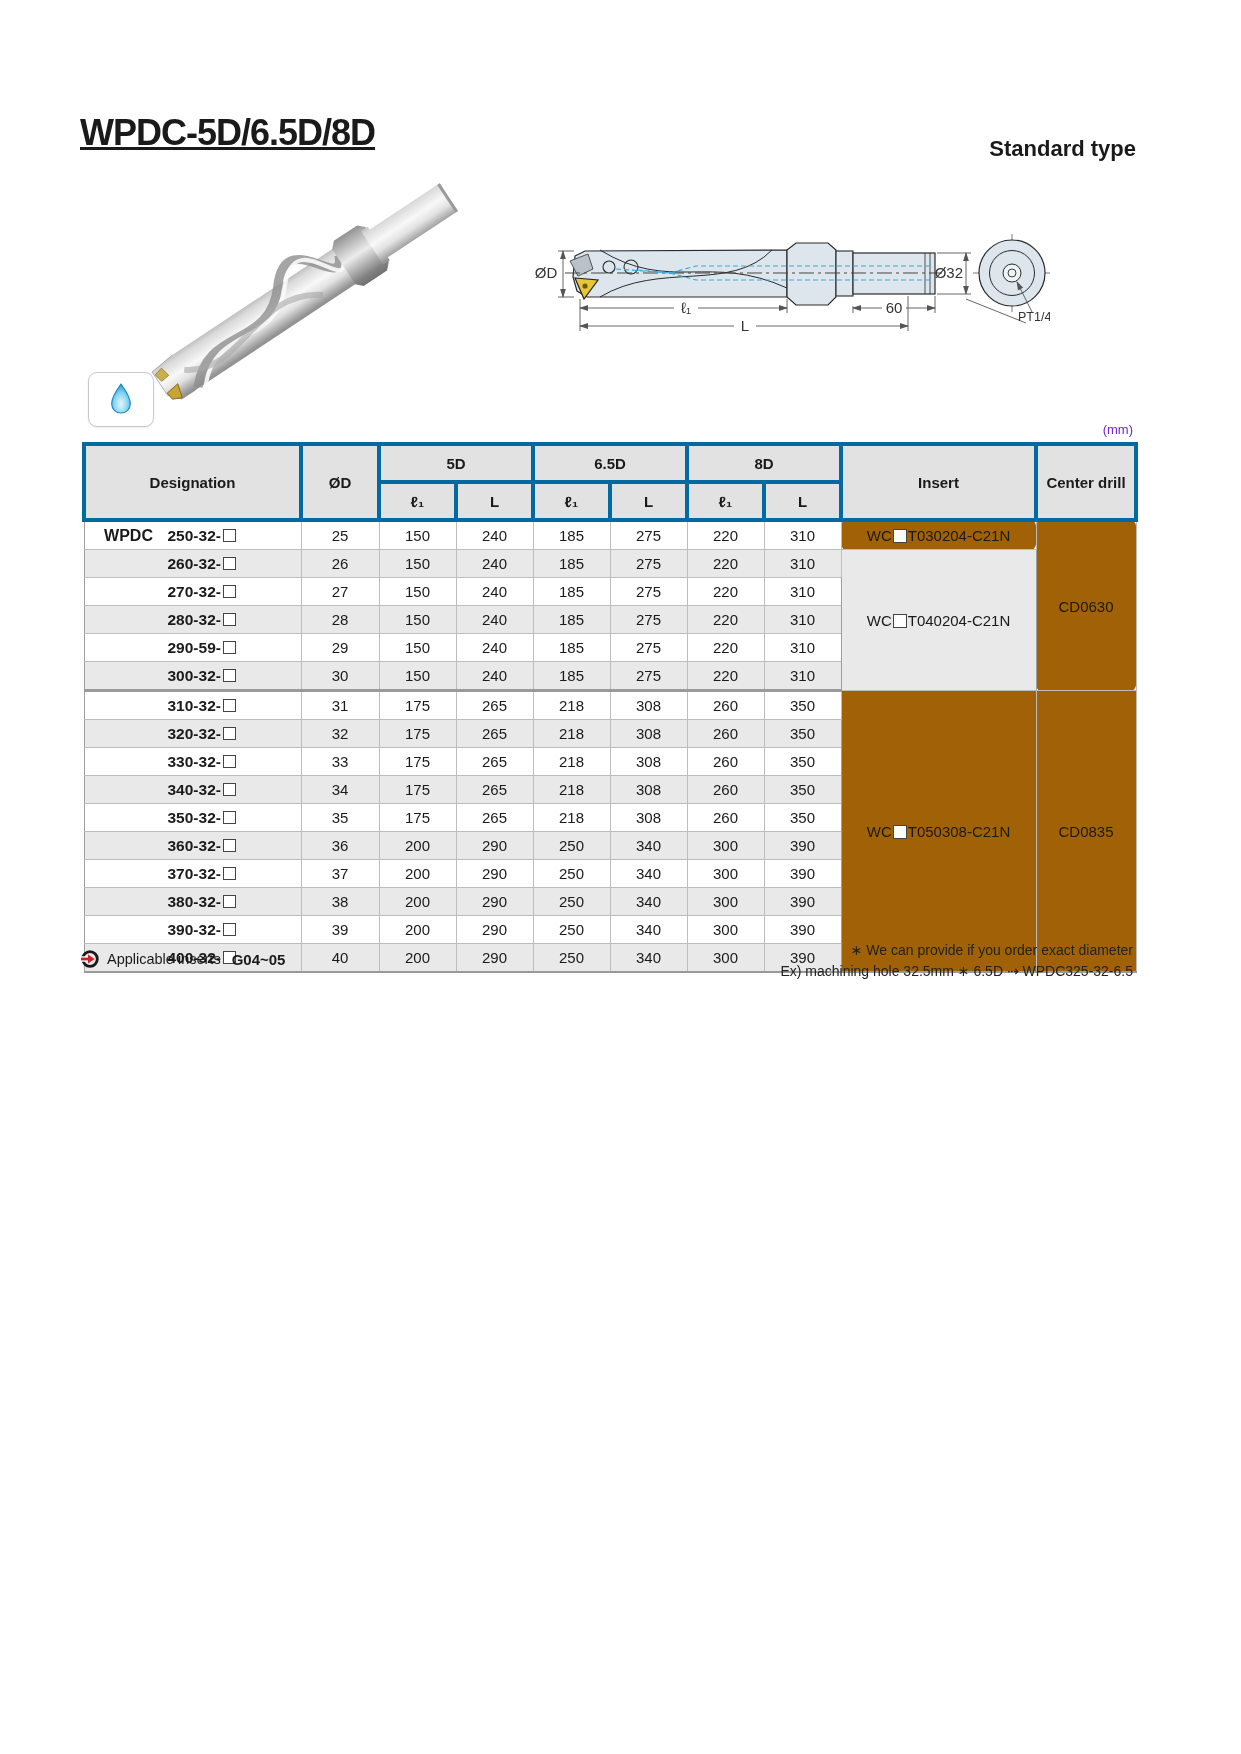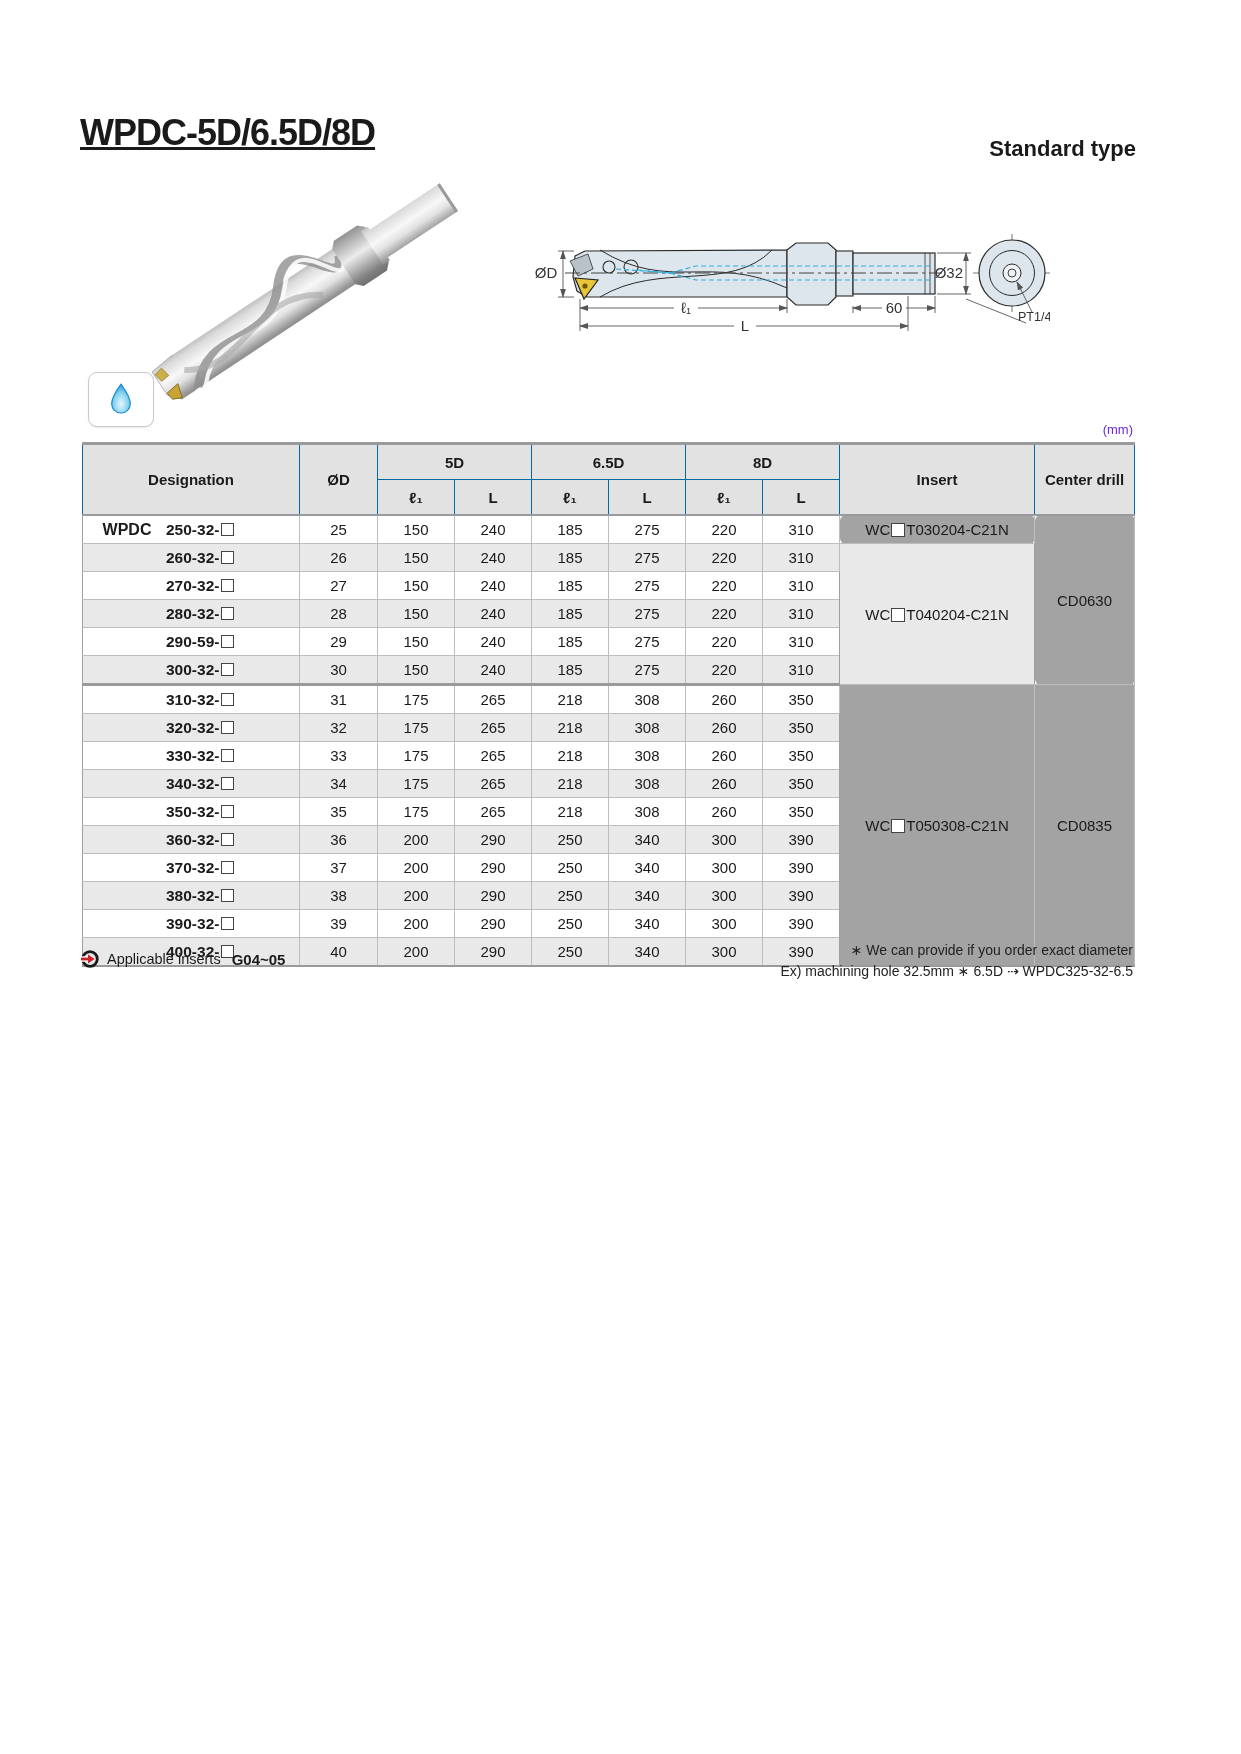--- a/index.html
+++ b/index.html
@@ -15,28 +15,28 @@
   .dim-text{font-size:15px;fill:#333;}
   .dim-text-s{font-size:12.5px;fill:#333;}
 
   .coolant-box{position:absolute;left:88px;top:372px;width:64px;height:53px;border:1px solid #c9c9c9;
                border-radius:9px;background:#fff;display:flex;align-items:center;justify-content:center;
                box-shadow:0 1px 2px rgba(0,0,0,.08);}
 
   table.spec{position:absolute;left:82px;top:442px;width:1051px;table-layout:fixed;
              border-collapse:collapse;font-size:15px;}
   table.spec{border:1.5px solid #9a9a9a;border-top:3.5px solid #9a9a9a;border-bottom:2.5px solid #9a9a9a;}
-  table.spec th{background:#e2e2e2;font-weight:bold;height:34px;border:1px solid #0369a1;text-align:center;padding:0;}
+  table.spec th{background:#e2e2e2;font-weight:bold;height:34px;border:4px solid #0369a1;text-align:center;padding:0;}
   table.spec td{height:27px;border:1px solid #bdbdbd;text-align:center;padding:0;background:#fff;}
   table.spec td.sub{border-left-color:#d8d8d8;}
   table.spec td.grp{border-left-color:#9f9f9f;}
   table.spec tbody tr:first-child td{border-top:2.5px solid #9a9a9a;border-radius:6px;}
   table.spec tr.alt td{background:#e9e9e9;}
   table.spec tr.group-end td{border-bottom:3px solid #9a9a9a;}
-  table.spec td.c-insert, table.spec td.c-center{background:#a3a3a3;font-size:15px;}
+  table.spec td.c-insert, table.spec td.c-center{background:#a16207;font-size:15px;}
   td.c-des{text-align:left;}
   .des-wrap{display:flex;align-items:center;}
   .brand{display:inline-block;width:78px;padding-left:5px;font-weight:bold;font-size:16px;}
   .dcode{font-weight:bold;font-size:15.5px;}
   .obox{display:inline-block;width:11px;height:11px;border:1.3px solid #444;background:#fff;
         margin-left:2px;vertical-align:-1px;}
   .obox.ins{width:12px;height:12px;margin:0 1px;vertical-align:-2px;}
 
   .footer-left{position:absolute;left:80px;top:949px;display:flex;align-items:center;gap:7px;font-size:14.5px;}
   .footer-left .pages{font-weight:bold;font-size:15px;margin-left:4px;}

